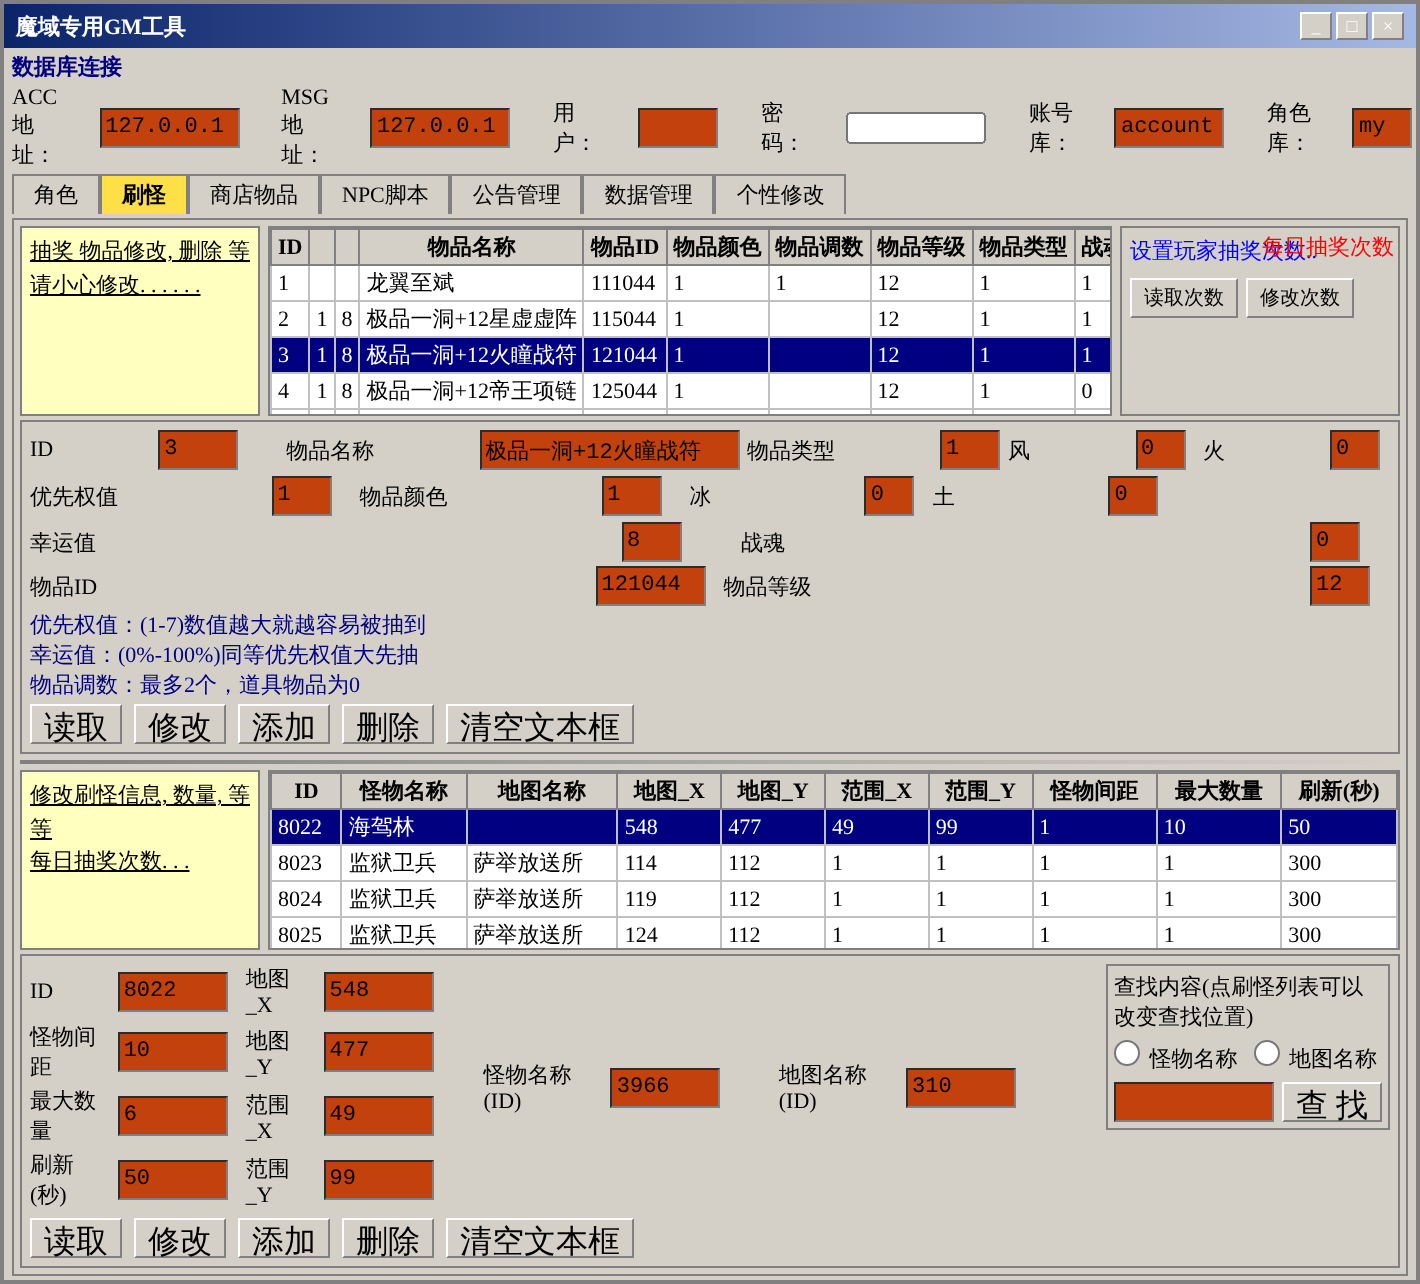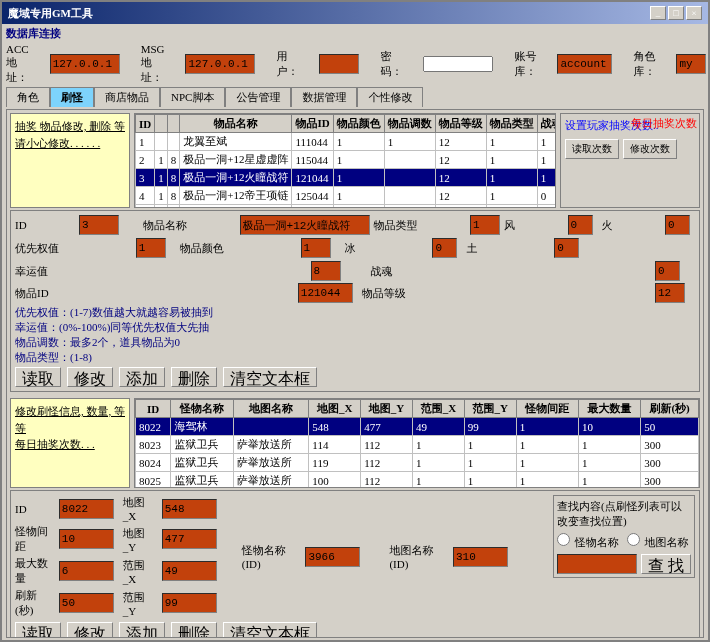--- a/index.html
+++ b/index.html
@@ -57,21 +57,21 @@
         <span>账号库：</span>
         <input type="text" style="width: 55px;" value="account">
         <span>角色库：</span>
         <input type="text" style="width: 30px;" value="my">
         <button class="btn">断开</button>
       </div>
     </div>
 
     <div style="display:flex; flex-direction:row; gap:0;">
       <div class="tab" style="border:1px solid #808080; border-bottom:none; padding:2px 10px;">角色</div>
-      <div class="tab active" style="border:1px solid #808080; border-bottom:none; padding:2px 10px; background:#7dd3fc;">刷怪</div>
+      <div class="tab active" style="border:1px solid #808080; border-bottom:none; padding:2px 10px; background:#fde047;">刷怪</div>
       <div class="tab" style="border:1px solid #808080; border-bottom:none; padding:2px 10px;">商店物品</div>
       <div class="tab" style="border:1px solid #808080; border-bottom:none; padding:2px 10px;">NPC脚本</div>
       <div class="tab" style="border:1px solid #808080; border-bottom:none; padding:2px 10px;">公告管理</div>
       <div class="tab" style="border:1px solid #808080; border-bottom:none; padding:2px 10px;">数据管理</div>
       <div class="tab" style="border:1px solid #808080; border-bottom:none; padding:2px 10px;">个性修改</div>
     </div>
 
     <div style="border:1px solid #808080; padding:3px; flex:1; display:flex; flex-direction:column; gap:2px; overflow:hidden;">
 
       <div style="display:flex; gap:4px; flex-shrink:0;">
@@ -210,21 +210,20 @@
           <span>物品ID</span>
           <input type="text" style="width: 55px;" value="121044">
           <span>物品等级</span>
           <input type="text" style="width: 30px;" value="12">
         </div>
 
         <div style="font-size:10px; color:#000080; margin-bottom:2px;">
           <div>优先权值：(1-7)数值越大就越容易被抽到</div>
           <div>幸运值：(0%-100%)同等优先权值大先抽</div>
           <div>物品调数：最多2个，道具物品为0</div>
-          <div>物品类型：(1-8)</div>
         </div>
         <div style="display:flex; gap:6px;">
           <button class="btn">读取</button>
           <button class="btn">修改</button>
           <button class="btn">添加</button>
           <button class="btn">删除</button>
           <button class="btn">清空文本框</button>
         </div>
       </div>
 
@@ -286,21 +285,21 @@
                     <td>1</td>
                     <td>1</td>
                     <td>1</td>
                     <td>1</td>
                     <td>300</td>
                   </tr>
                   <tr>
                     <td>8025</td>
                     <td>监狱卫兵</td>
                     <td>萨举放送所</td>
-                    <td>100</td>
+                    <td>124</td>
                     <td>112</td>
                     <td>1</td>
                     <td>1</td>
                     <td>1</td>
                     <td>1</td>
                     <td>300</td>
                   </tr>
                 </tbody>
             </table>
           </div>

